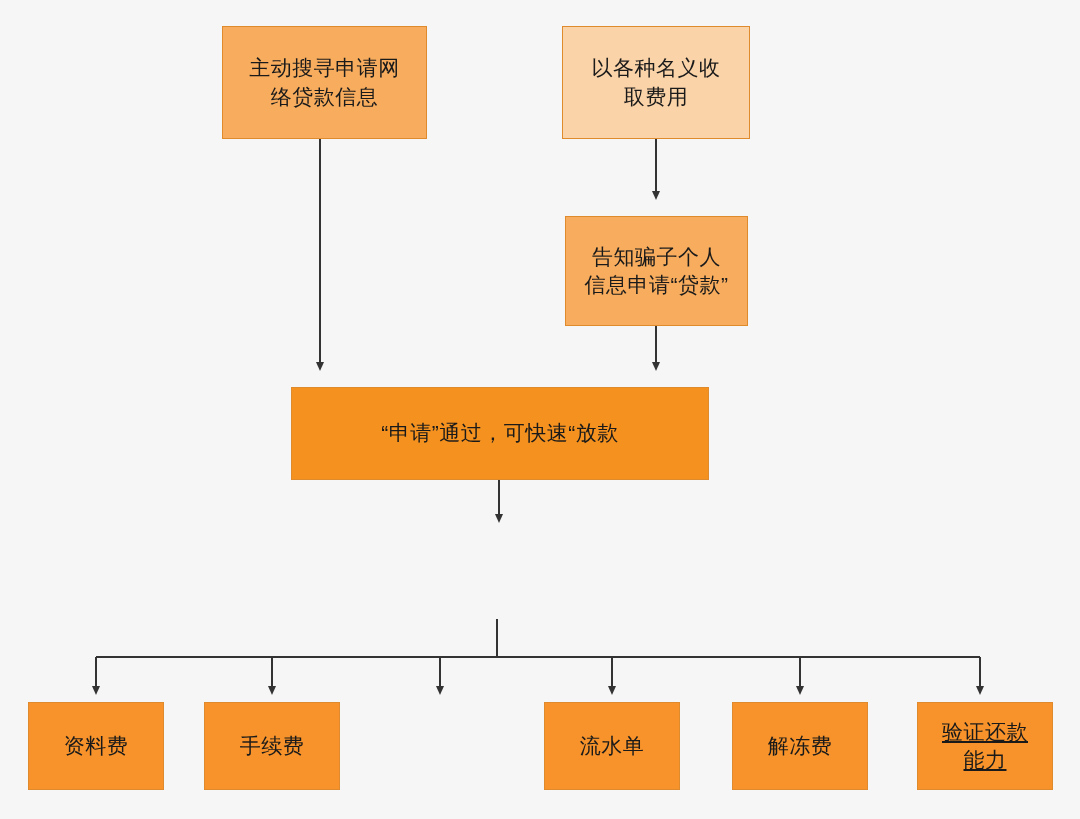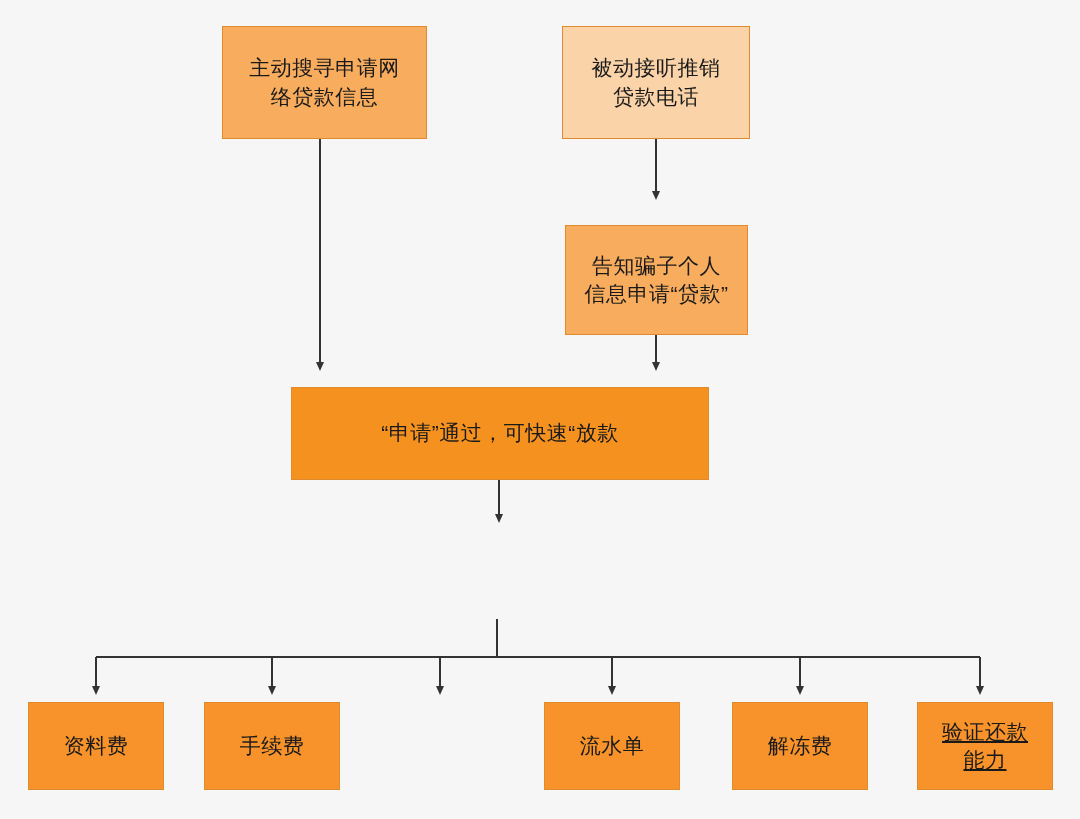--- a/index.html
+++ b/index.html
@@ -33,21 +33,21 @@
     align-items: center;
     justify-content: center;
     text-align: center;
     color: #1a1a1a;
     line-height: 1.35;
     padding: 4px 18px;
     letter-spacing: 0.5px;
   }
   .n-search      { left: 222px; top: 26px;  width: 205px; height: 113px; background: #f8ad5e; font-size: 21px; }
   .n-passive     { left: 562px; top: 26px;  width: 188px; height: 113px; background: #fad3a8; font-size: 21px; }
-  .n-inform      { left: 565px; top: 225px; width: 183px; height: 110px; background: #f8ad5e; font-size: 21px; }
+  .n-inform      { left: 565px; top: 216px; width: 183px; height: 110px; background: #f8ad5e; font-size: 21px; }
   .n-approved    { left: 291px; top: 379px; width: 418px; height: 93px;  background: #f5921f; font-size: 21px; margin-top: 8px; }
   .n-fees        { left: 291px; top: 531px; width: 412px; height: 88px;  background: #fac18a; font-size: 21px; }
   .n-leaf        { top: 702px; width: 136px; height: 88px; background: #f7932a; font-size: 21px; }
   .leaf0 { left: 28px;  }
   .leaf1 { left: 204px; }
   .leaf2 { left: 372px; }
   .leaf3 { left: 544px; }
   .leaf4 { left: 732px; text-align: center; }
   .leaf5 { left: 917px; text-decoration: underline; }
 </style>
@@ -82,21 +82,21 @@
     <path d="M612,657 L612,692" fill="none" stroke="#333333" stroke-width="2" marker-end="url(#arrow)"></path>
     <path d="M800,657 L800,692" fill="none" stroke="#333333" stroke-width="2" marker-end="url(#arrow)"></path>
     <path d="M980,657 L980,692" fill="none" stroke="#333333" stroke-width="2" marker-end="url(#arrow)"></path>
   </svg>
 
   <div class="node n-search">
     <span>主动搜寻申请网络贷款信息</span>
   </div>
 
   <div class="node n-passive">
-    <span>被动接听推销贷款电话</span>
+    <span>以各种名义收取费用</span>
   </div>
 
   <div class="node n-inform">
     <span>告知骗子个人信息申请“贷款”</span>
   </div>
 
   <div class="node n-approved">
     <span>“申请”通过，可快速“放款</span>
   </div>
 

